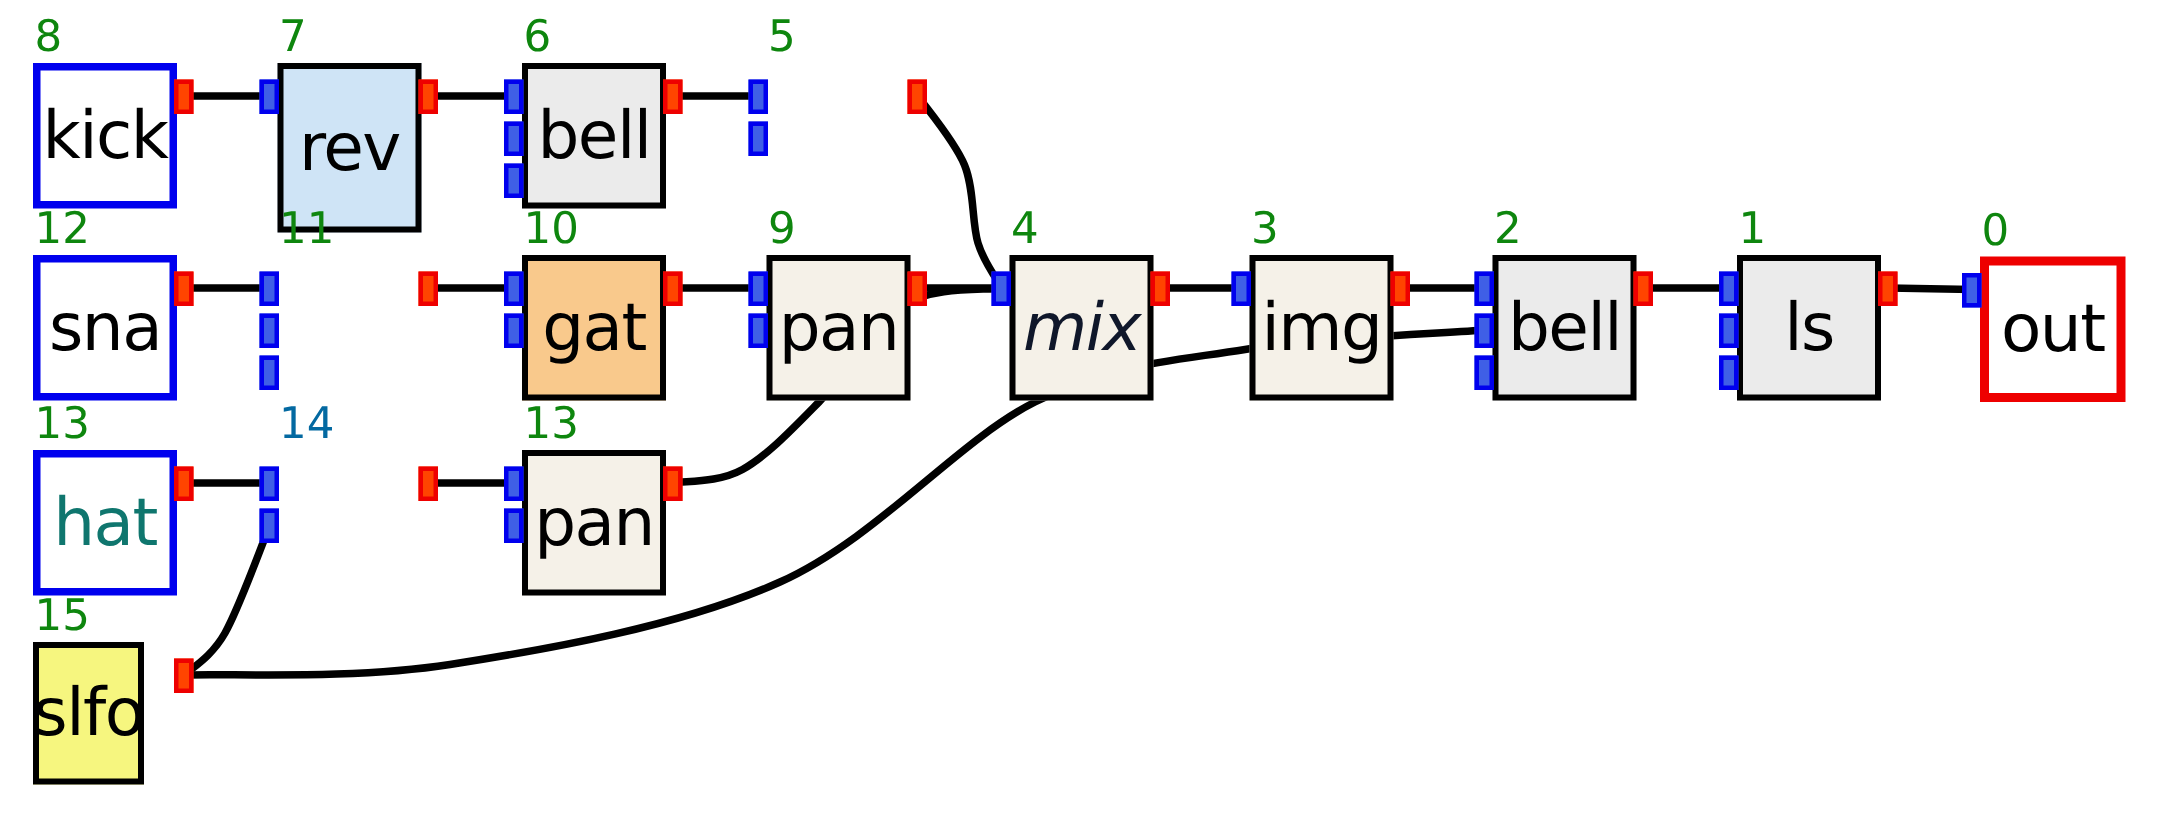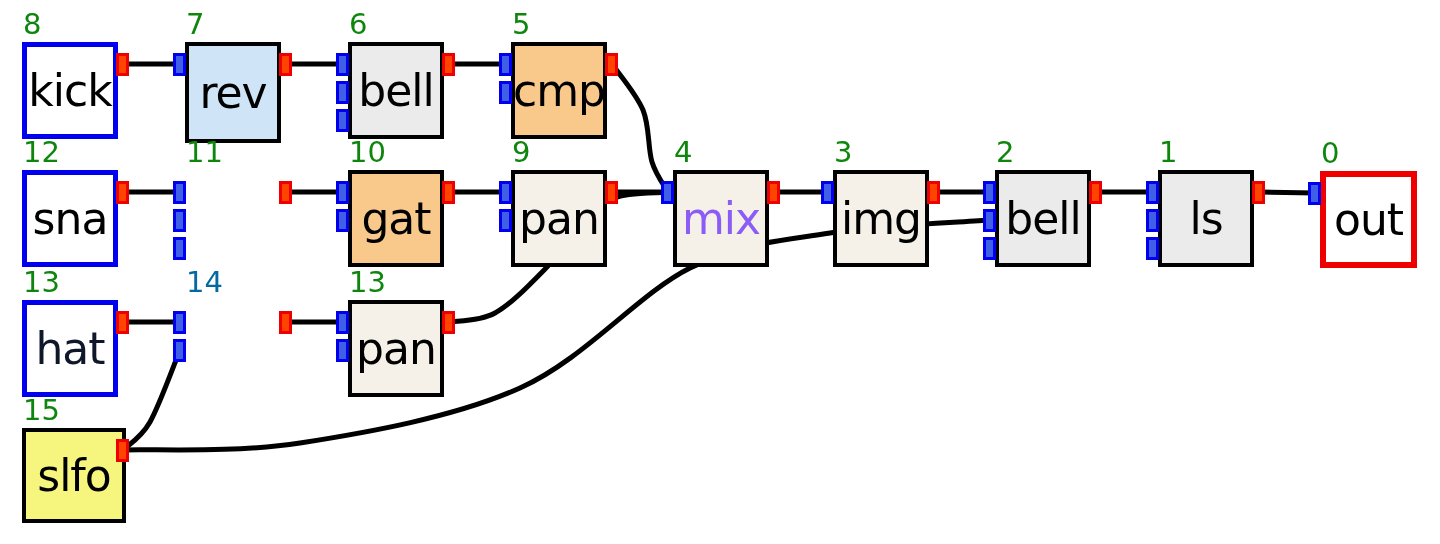--- a/index.html
+++ b/index.html
@@ -45,37 +45,34 @@
       <path d="M286 322 L343 322" class="edge" stroke="#000000"></path>
       <path d="M449 322 C456.7 320.5,478.8 322.0,495 313 C511.2 304.0,528.0 286.3,546 268 C564.0 249.7,582.7 215.7,603 203 C623.3 190.3,657.2 193.8,668 192" class="edge" stroke="#000000"></path>
       <path d="M123 450 C127.5 445.3,140.5 438.7,150 422 C159.5 405.3,175.0 362.0,180 350" class="edge" stroke="#000000"></path>
       <path d="M123 450 C152.5 448.8,233.8 453.3,300 443 C366.2 432.7,455.0 417.2,520 388 C585.0 358.8,638.3 293.8,690 268 C741.7 242.2,780.0 241.0,830 233 C880.0 225.0,963.3 222.2,990 220" class="edge" stroke="#000000"></path>
     </svg>
 <div class="node" style="left: 22px; top: 42px; width: 96px; height: 97px; background: rgb(255, 255, 255); border: 5px solid rgb(0, 0, 238);">
       <span class="node-label" style="color: rgb(0, 0, 0);">kick</span>
     </div>
     <div class="node-number" style="left: 23px; top: 9px; color: rgb(14, 134, 14);">8</div>
     <div class="port" style="left: 116px; top: 53px; background: rgb(255, 68, 0); border: 3px solid rgb(238, 0, 0);"></div>
-    <div class="node" style="left: 185px; top: 42px; width: 96px; height: 101px; background: rgb(207, 228, 246); border: 4px solid rgb(0, 0, 0);">
+    <div class="node" style="left: 185px; top: 42px; width: 96px; height: 113px; background: rgb(207, 228, 246); border: 4px solid rgb(0, 0, 0);">
       <span class="node-label" style="color: rgb(0, 0, 0);">rev</span>
     </div>
     <div class="node-number" style="left: 186px; top: 9px; color: rgb(14, 134, 14);">7</div>
     <div class="port" style="left: 173px; top: 53px; background: rgb(63, 95, 230); border: 3px solid rgb(0, 0, 238);"></div>
     <div class="port" style="left: 279px; top: 53px; background: rgb(255, 68, 0); border: 3px solid rgb(238, 0, 0);"></div>
     <div class="node" style="left: 348px; top: 42px; width: 96px; height: 97px; background: rgb(235, 235, 235); border: 4px solid rgb(0, 0, 0);">
       <span class="node-label" style="color: rgb(0, 0, 0);">bell</span>
     </div>
     <div class="node-number" style="left: 349px; top: 9px; color: rgb(14, 134, 14);">6</div>
     <div class="port" style="left: 336px; top: 53px; background: rgb(63, 95, 230); border: 3px solid rgb(0, 0, 238);"></div>
     <div class="port" style="left: 336px; top: 81px; background: rgb(63, 95, 230); border: 3px solid rgb(0, 0, 238);"></div>
     <div class="port" style="left: 336px; top: 109px; background: rgb(63, 95, 230); border: 3px solid rgb(0, 0, 238);"></div>
     <div class="port" style="left: 442px; top: 53px; background: rgb(255, 68, 0); border: 3px solid rgb(238, 0, 0);"></div>
-    <div class="node" style="left: 511px; top: 42px; width: 96px; height: 97px; background: rgb(249, 201, 140); border: 4px solid rgb(0, 0, 0);">
-      <span class="node-label" style="color: rgb(0, 0, 0);">cmp</span>
-    </div>
     <div class="node-number" style="left: 512px; top: 9px; color: rgb(14, 134, 14);">5</div>
     <div class="port" style="left: 499px; top: 53px; background: rgb(63, 95, 230); border: 3px solid rgb(0, 0, 238);"></div>
     <div class="port" style="left: 499px; top: 81px; background: rgb(63, 95, 230); border: 3px solid rgb(0, 0, 238);"></div>
     <div class="port" style="left: 605px; top: 53px; background: rgb(255, 68, 0); border: 3px solid rgb(238, 0, 0);"></div>
     <div class="node" style="left: 22px; top: 170px; width: 96px; height: 97px; background: rgb(255, 255, 255); border: 5px solid rgb(0, 0, 238);">
       <span class="node-label" style="color: rgb(0, 0, 0);">sna</span>
     </div>
     <div class="node-number" style="left: 23px; top: 137px; color: rgb(14, 134, 14);">12</div>
     <div class="port" style="left: 116px; top: 181px; background: rgb(255, 68, 0); border: 3px solid rgb(238, 0, 0);"></div>
     <div class="node-number" style="left: 186px; top: 137px; color: rgb(14, 134, 14);">11</div>
@@ -91,21 +88,21 @@
     <div class="port" style="left: 336px; top: 209px; background: rgb(63, 95, 230); border: 3px solid rgb(0, 0, 238);"></div>
     <div class="port" style="left: 442px; top: 181px; background: rgb(255, 68, 0); border: 3px solid rgb(238, 0, 0);"></div>
     <div class="node" style="left: 511px; top: 170px; width: 96px; height: 97px; background: rgb(245, 241, 232); border: 4px solid rgb(0, 0, 0);">
       <span class="node-label" style="color: rgb(0, 0, 0);">pan</span>
     </div>
     <div class="node-number" style="left: 512px; top: 137px; color: rgb(14, 134, 14);">9</div>
     <div class="port" style="left: 499px; top: 181px; background: rgb(63, 95, 230); border: 3px solid rgb(0, 0, 238);"></div>
     <div class="port" style="left: 499px; top: 209px; background: rgb(63, 95, 230); border: 3px solid rgb(0, 0, 238);"></div>
     <div class="port" style="left: 605px; top: 181px; background: rgb(255, 68, 0); border: 3px solid rgb(238, 0, 0);"></div>
     <div class="node" style="left: 673px; top: 170px; width: 96px; height: 97px; background: rgb(245, 241, 232); border: 4px solid rgb(0, 0, 0);">
-      <span class="node-label" style="color: #8b5cf6;">mix</span>
+      <span class="node-label" style="color: #0f172a; font-style: italic;">mix</span>
     </div>
     <div class="node-number" style="left: 674px; top: 137px; color: rgb(14, 134, 14);">4</div>
     <div class="port" style="left: 661px; top: 181px; background: rgb(63, 95, 230); border: 3px solid rgb(0, 0, 238);"></div>
     <div class="port" style="left: 767px; top: 181px; background: rgb(255, 68, 0); border: 3px solid rgb(238, 0, 0);"></div>
     <div class="node" style="left: 833px; top: 170px; width: 96px; height: 97px; background: rgb(245, 241, 232); border: 4px solid rgb(0, 0, 0);">
       <span class="node-label" style="color: rgb(0, 0, 0);">img</span>
     </div>
     <div class="node-number" style="left: 834px; top: 137px; color: rgb(14, 134, 14);">3</div>
     <div class="port" style="left: 821px; top: 181px; background: rgb(63, 95, 230); border: 3px solid rgb(0, 0, 238);"></div>
     <div class="port" style="left: 927px; top: 181px; background: rgb(255, 68, 0); border: 3px solid rgb(238, 0, 0);"></div>
@@ -124,33 +121,33 @@
     <div class="port" style="left: 1146px; top: 181px; background: rgb(63, 95, 230); border: 3px solid rgb(0, 0, 238);"></div>
     <div class="port" style="left: 1146px; top: 209px; background: rgb(63, 95, 230); border: 3px solid rgb(0, 0, 238);"></div>
     <div class="port" style="left: 1146px; top: 237px; background: rgb(63, 95, 230); border: 3px solid rgb(0, 0, 238);"></div>
     <div class="port" style="left: 1252px; top: 181px; background: rgb(255, 68, 0); border: 3px solid rgb(238, 0, 0);"></div>
     <div class="node" style="left: 1320px; top: 171px; width: 97px; height: 97px; background: rgb(255, 255, 255); border: 6px solid rgb(238, 0, 0);">
       <span class="node-label" style="color: rgb(0, 0, 0);">out</span>
     </div>
     <div class="node-number" style="left: 1321px; top: 138px; color: rgb(14, 134, 14);">0</div>
     <div class="port" style="left: 1308px; top: 182px; background: rgb(63, 95, 230); border: 3px solid rgb(0, 0, 238);"></div>
     <div class="node" style="left: 22px; top: 300px; width: 96px; height: 97px; background: rgb(255, 255, 255); border: 5px solid rgb(0, 0, 238);">
-      <span class="node-label" style="color: #0f172a;">hat</span>
+      <span class="node-label" style="color: #0f766e;">hat</span>
     </div>
     <div class="node-number" style="left: 23px; top: 267px; color: rgb(14, 134, 14);">13</div>
     <div class="port" style="left: 116px; top: 311px; background: rgb(255, 68, 0); border: 3px solid rgb(238, 0, 0);"></div>
     <div class="node-number" style="left: 186px; top: 267px; color: #0369a1;">14</div>
     <div class="port" style="left: 173px; top: 311px; background: rgb(63, 95, 230); border: 3px solid rgb(0, 0, 238);"></div>
     <div class="port" style="left: 173px; top: 339px; background: rgb(63, 95, 230); border: 3px solid rgb(0, 0, 238);"></div>
     <div class="port" style="left: 279px; top: 311px; background: rgb(255, 68, 0); border: 3px solid rgb(238, 0, 0);"></div>
     <div class="node" style="left: 348px; top: 300px; width: 96px; height: 97px; background: rgb(245, 241, 232); border: 4px solid rgb(0, 0, 0);">
       <span class="node-label" style="color: rgb(0, 0, 0);">pan</span>
     </div>
     <div class="node-number" style="left: 349px; top: 267px; color: rgb(14, 134, 14);">13</div>
     <div class="port" style="left: 336px; top: 311px; background: rgb(63, 95, 230); border: 3px solid rgb(0, 0, 238);"></div>
     <div class="port" style="left: 336px; top: 339px; background: rgb(63, 95, 230); border: 3px solid rgb(0, 0, 238);"></div>
     <div class="port" style="left: 442px; top: 311px; background: rgb(255, 68, 0); border: 3px solid rgb(238, 0, 0);"></div>
-    <div class="node" style="left: 22px; top: 428px; width: 104px; height: 95px; background: rgb(246, 246, 127); border: 4px solid rgb(0, 0, 0);">
+    <div class="node" style="left: 22px; top: 428px; width: 74px; height: 95px; background: rgb(246, 246, 127); border: 4px solid rgb(0, 0, 0);">
       <span class="node-label" style="color: rgb(0, 0, 0);">slfo</span>
     </div>
     <div class="node-number" style="left: 23px; top: 395px; color: rgb(14, 134, 14);">15</div>
     <div class="port" style="left: 116px; top: 439px; background: rgb(255, 68, 0); border: 3px solid rgb(238, 0, 0);"></div>
   </div>
 
 </body></html>

